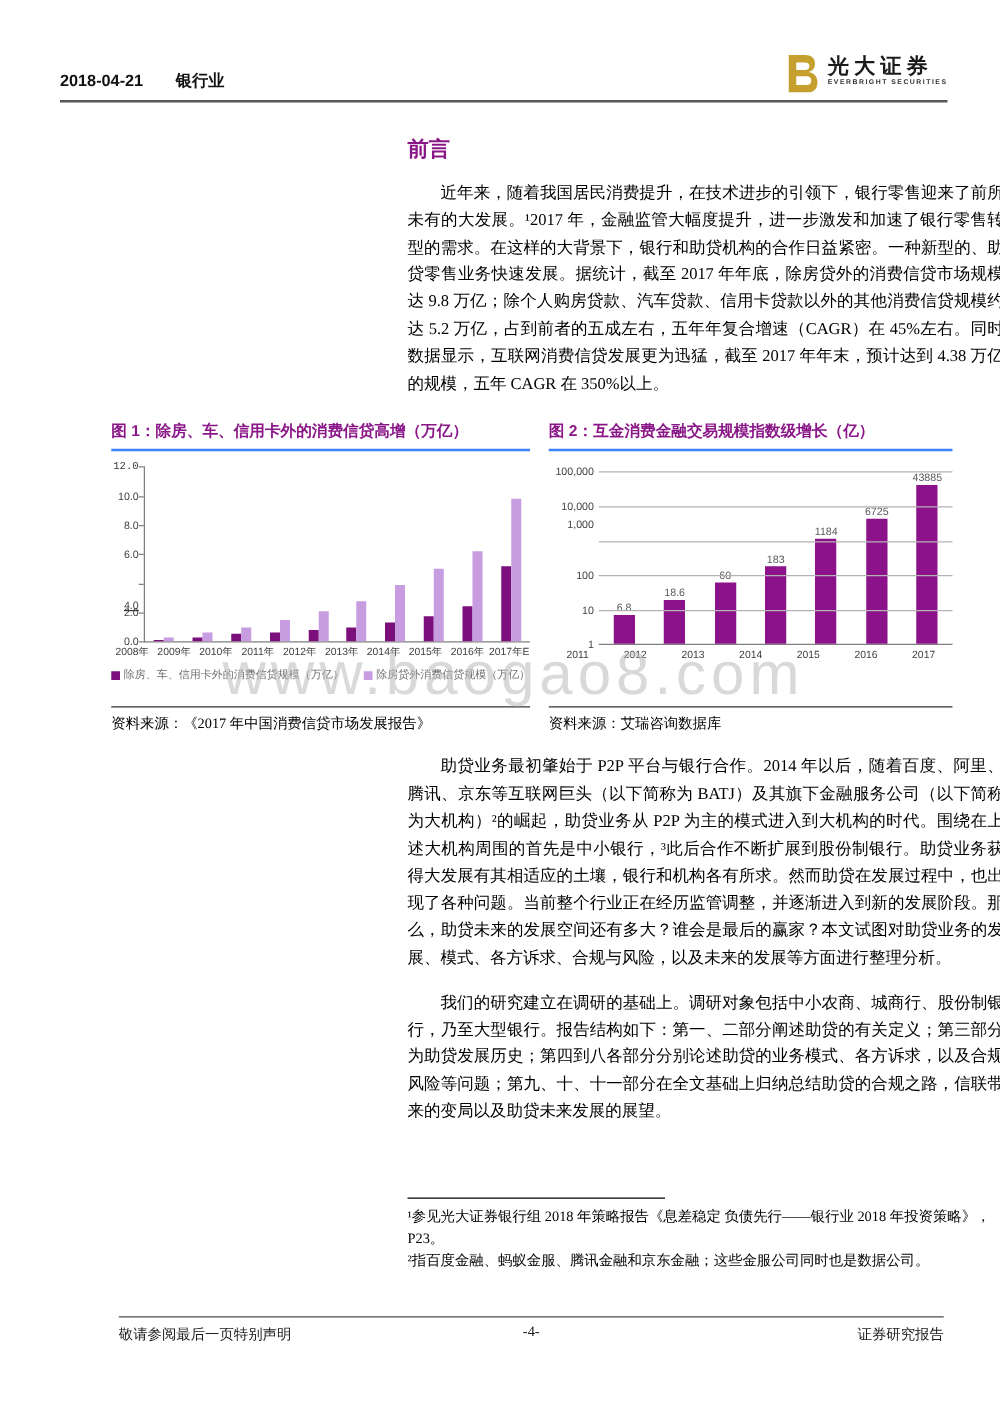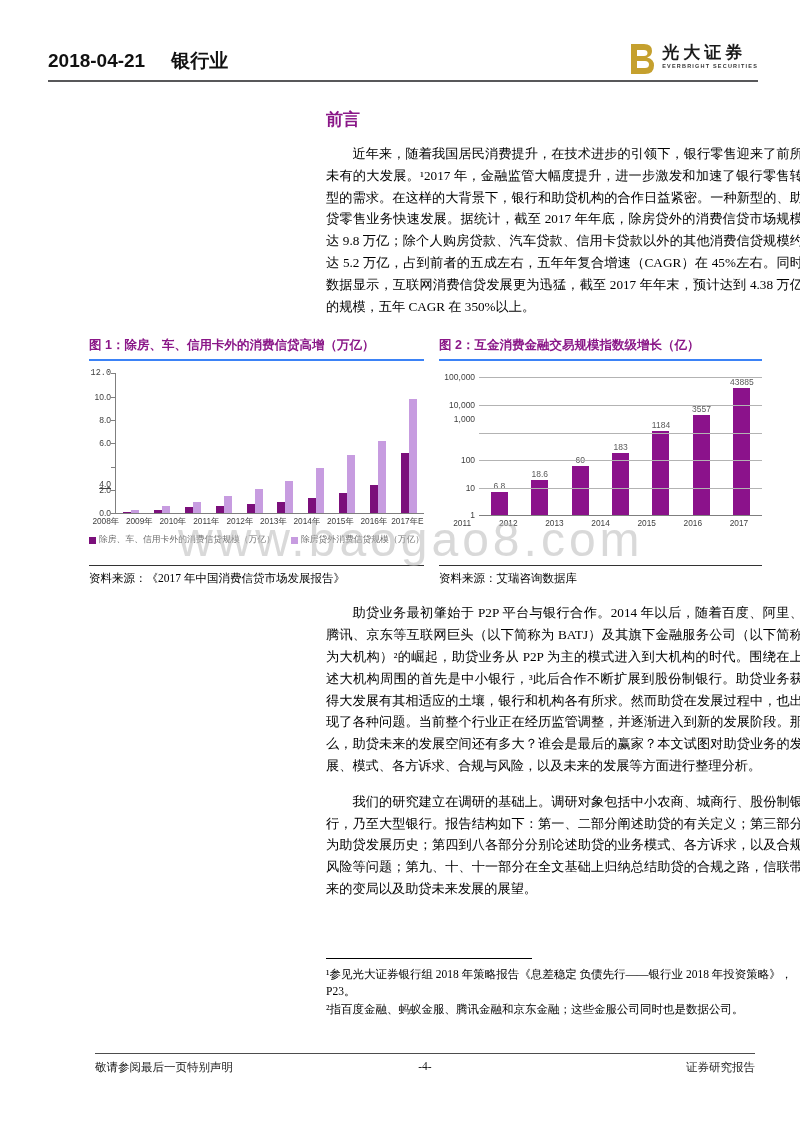--- a/index.html
+++ b/index.html
@@ -1,21 +1,21 @@
 <!DOCTYPE html>
 <html><head>
 <meta charset="utf-8">
 <style>
   html,body{margin:0;padding:0;background:#fff;}
   .page{position:relative;width:800px;height:1132px;background:#fff;overflow:hidden;
         font-family:"Liberation Serif",serif;color:#000;}
   
   .header{display:flex;justify-content:space-between;align-items:flex-end;
           margin:0 42px 0 48px;padding:44px 0 6px 0;border-bottom:2px solid #58585a;}
-  .header-left{font-family:"Liberation Sans",sans-serif;font-weight:bold;font-size:19px;color:#111;}
+  .header-left{font-family:"Liberation Sans",sans-serif;font-weight:bold;font-size:13px;color:#111;}
   .header-left .sector{margin-left:26px;}
   .logo{display:flex;align-items:flex-start;gap:7px;}
   .logo-icon{width:26px;height:30px;}
   .logo-text{display:flex;flex-direction:column;line-height:1;}
   .logo-cn{font-family:"Liberation Serif",serif;font-weight:bold;font-size:17px;letter-spacing:4px;color:#1a1a1a;}
   .logo-en{font-family:"Liberation Sans",sans-serif;font-size:5.5px;letter-spacing:1.2px;color:#333;margin-top:3px;font-weight:bold;}
   
   .main{padding:0 38px 0 48px;margin-left:41px;}
   .sec-title{margin:26px 0 0 237px;font-family:"Liberation Sans",sans-serif;
              font-weight:bold;font-size:17px;color:#8a1788;}
@@ -215,21 +215,21 @@
                 </div>
                 <div class="bcol">
                   <div class="blab">183</div>
                   <div style="width: 17px; background: rgb(139, 18, 139); height: 62.4436px;"></div>
                 </div>
                 <div class="bcol">
                   <div class="blab">1184</div>
                   <div style="width: 17px; background: rgb(139, 18, 139); height: 84.8245px;"></div>
                 </div>
                 <div class="bcol">
-                  <div class="blab">3557</div>
+                  <div class="blab">6725</div>
                   <div style="width: 17px; background: rgb(139, 18, 139); height: 100.469px;"></div>
                 </div>
                 <div class="bcol">
                   <div class="blab">43885</div>
                   <div style="width: 17px; background: rgb(139, 18, 139); height: 128.128px;"></div>
                 </div>
               </div>
           </div>
           <div class="xlabels" id="xlabels2">
               <div class="xlab">2011</div>

